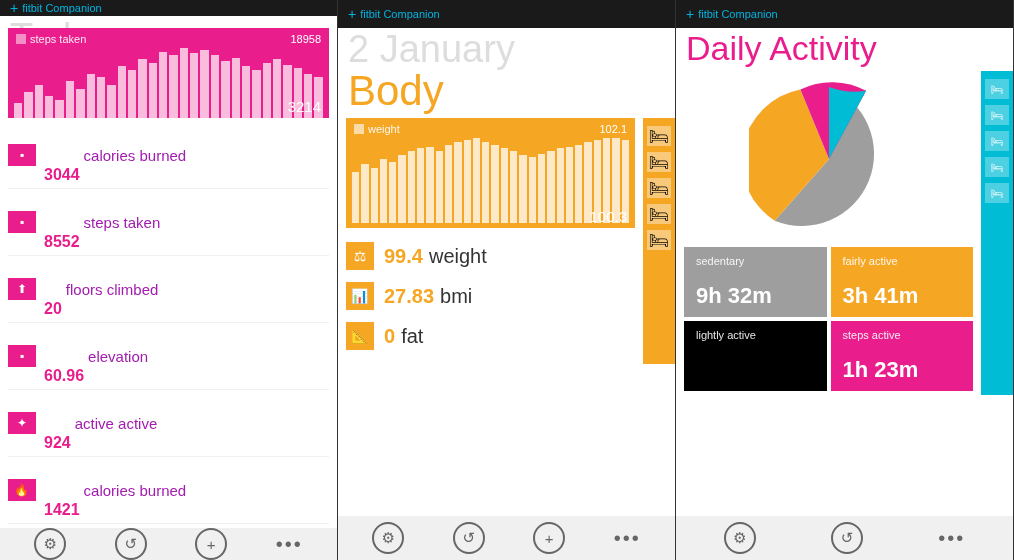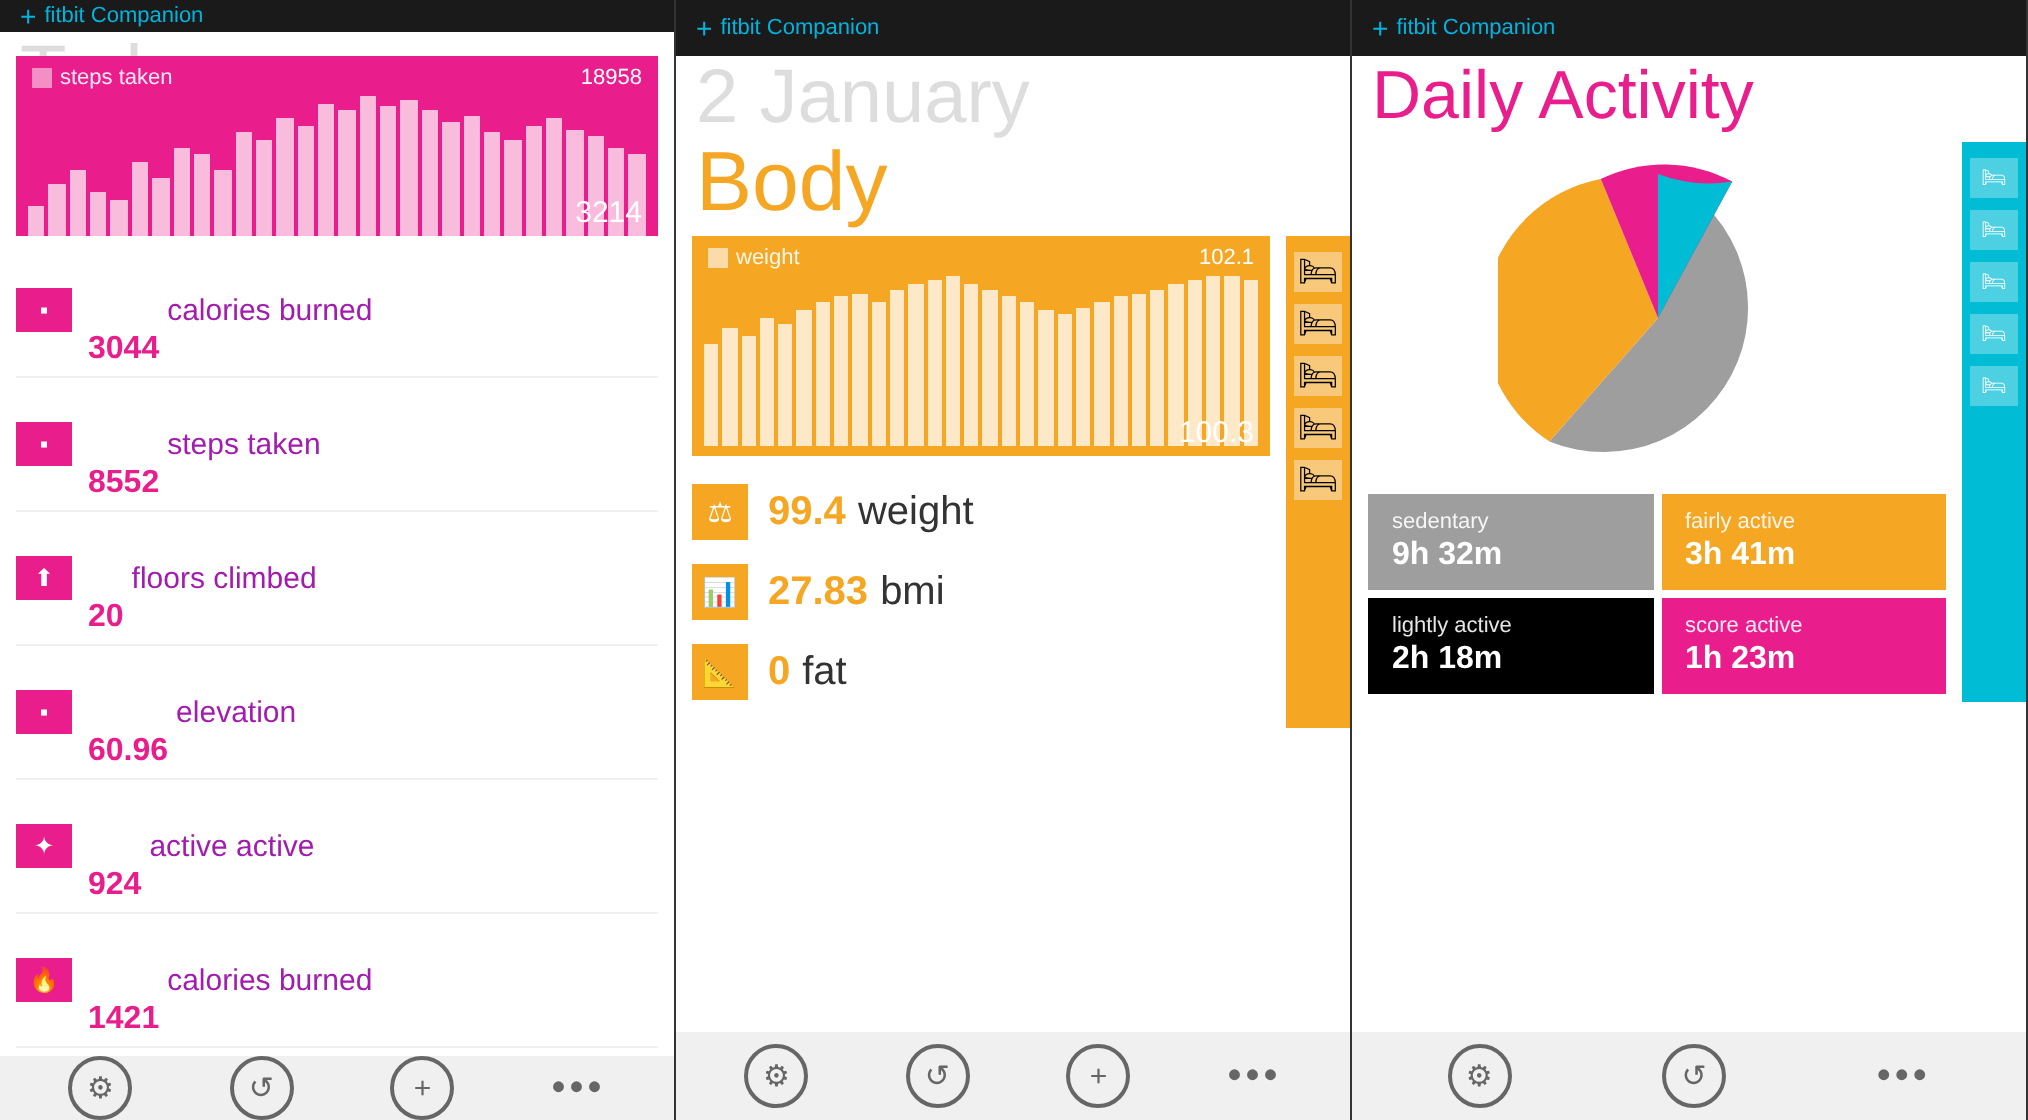--- a/index.html
+++ b/index.html
@@ -273,23 +273,23 @@
     .tile-lightly { background: #000000; }
     .tile-very { background: #e91e8c; }
 
     .tile-label {
       color: rgba(255,255,255,0.9);
       font-size: 11px;
     }
 
     .tile-value {
       color: #fff;
-      font-size: 16px;
+      font-size: 22px;
       font-weight: 700;
-      margin-top: 2px;
+      margin-top: 16px;
     }
 
     
     .right-sidebar {
       width: 32px;
       background: #f5a623;
       display: flex;
       flex-direction: column;
       align-items: center;
       padding: 8px 0;
@@ -544,24 +544,23 @@
         <div class="activity-tile tile-sedentary">
           <span class="tile-label">sedentary</span>
           <span class="tile-value">9h 32m</span>
         </div>
         <div class="activity-tile tile-fairly">
           <span class="tile-label">fairly active</span>
           <span class="tile-value">3h 41m</span>
         </div>
         <div class="activity-tile tile-lightly">
           <span class="tile-label">lightly active</span>
-          <span class="tile-value">2h 18m</span>
         </div>
         <div class="activity-tile tile-very">
-          <span class="tile-label">score active</span>
+          <span class="tile-label">steps active</span>
           <span class="tile-value">1h 23m</span>
         </div>
       </div>
     </div>
 
     <div class="right-sidebar teal">
       <div class="sidebar-icon-box" style="background:rgba(255,255,255,0.3); color:#fff; font-size:10px;">🛏</div>
       <div class="sidebar-icon-box" style="background:rgba(255,255,255,0.3); color:#fff; font-size:10px;">🛏</div>
       <div class="sidebar-icon-box" style="background:rgba(255,255,255,0.3); color:#fff; font-size:10px;">🛏</div>
       <div class="sidebar-icon-box" style="background:rgba(255,255,255,0.3); color:#fff; font-size:10px;">🛏</div>

